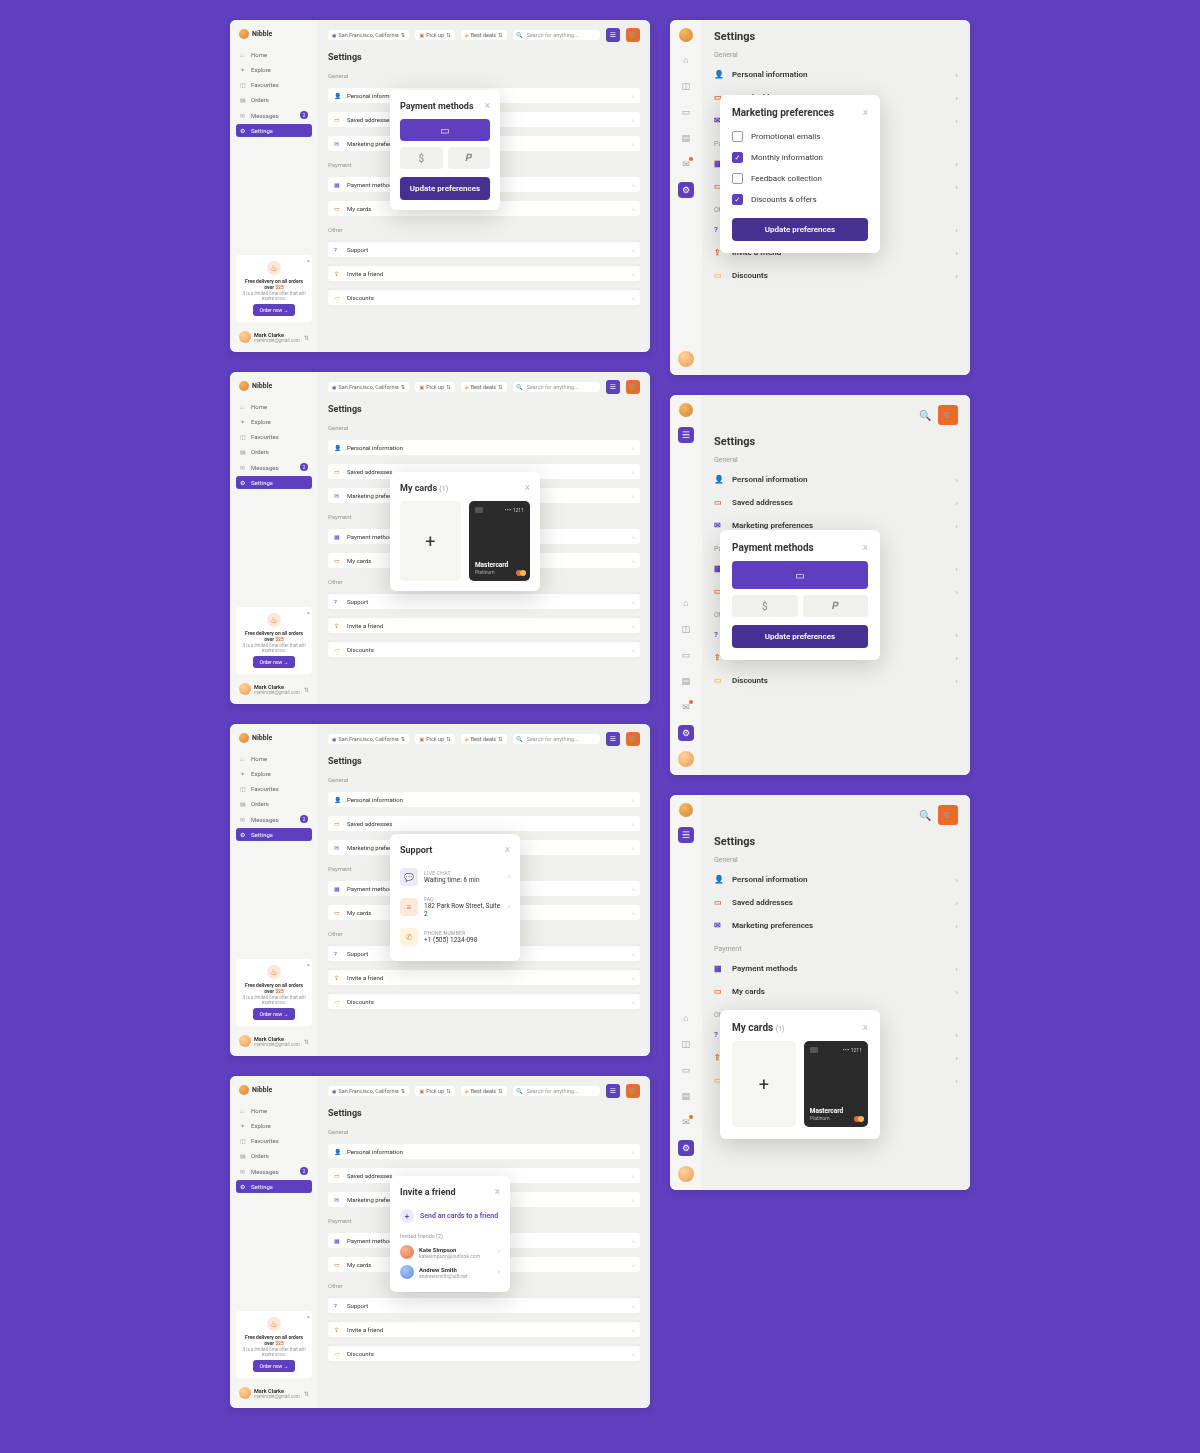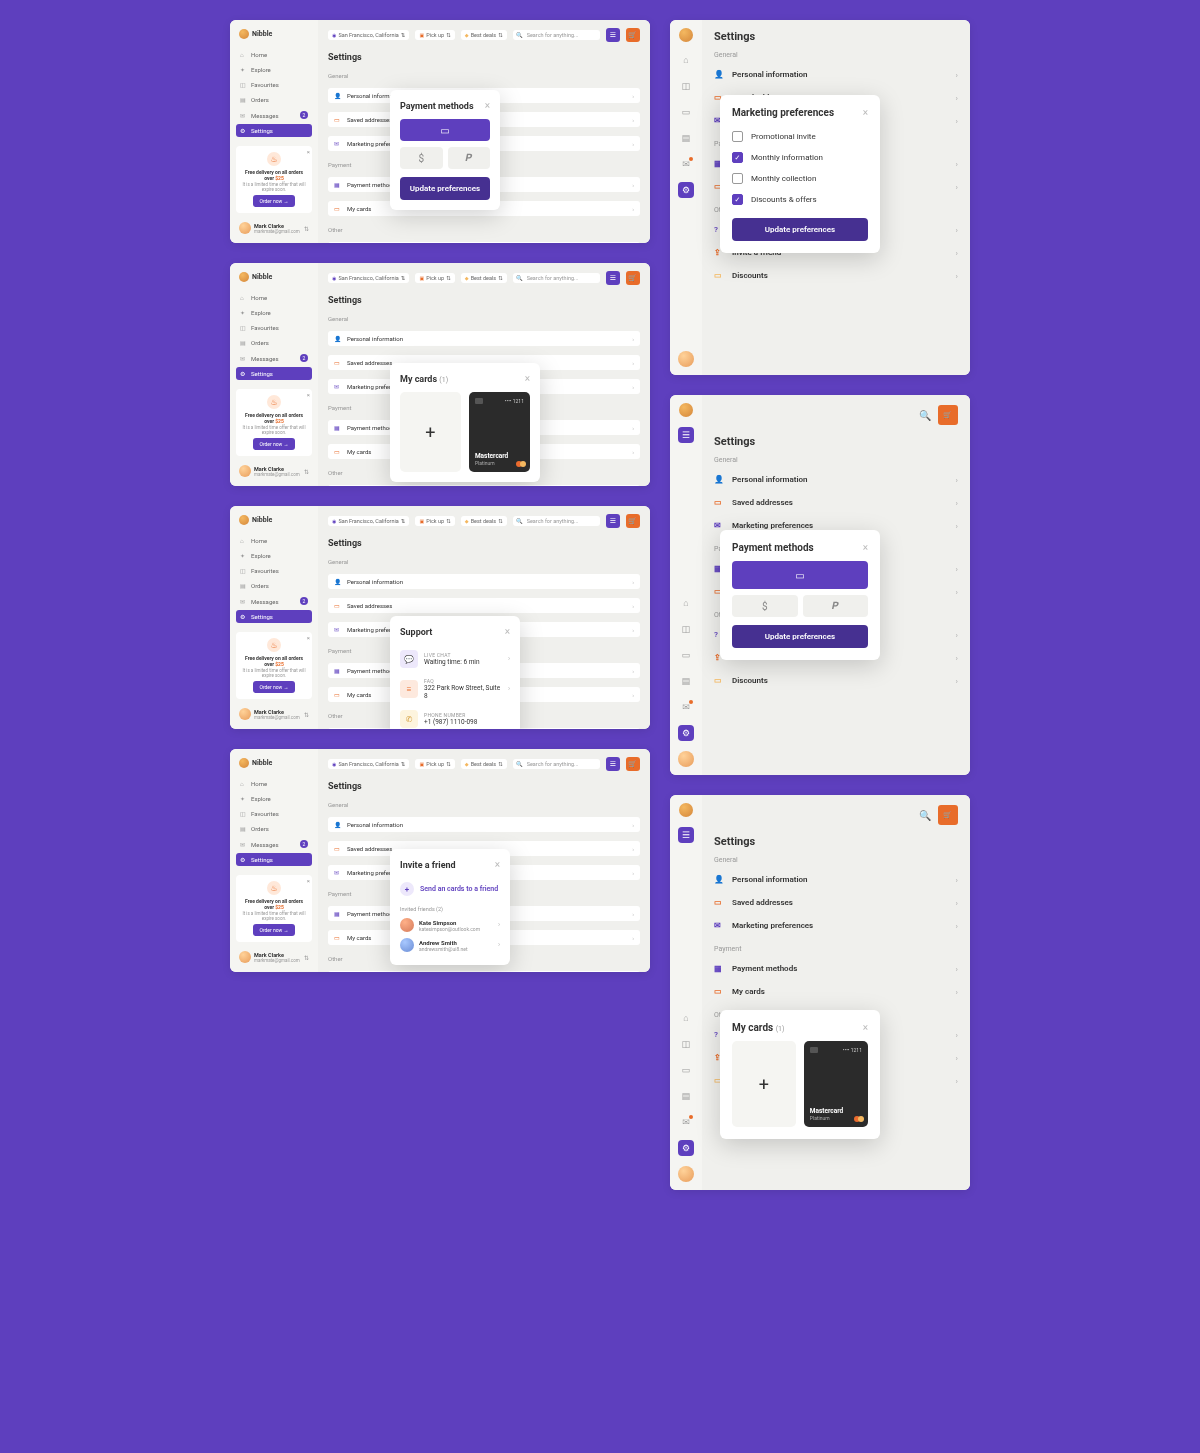--- a/index.html
+++ b/index.html
@@ -1,20 +1,20 @@
 <!DOCTYPE html>
 <html><head>
 <meta charset="utf-8">
 <style>
 *{box-sizing:border-box;margin:0;padding:0;font-family:-apple-system,BlinkMacSystemFont,"Segoe UI",Roboto,sans-serif}
 body{background:#5e3fbe;padding:20px;font-size:10px}
 .board{display:flex;gap:20px;justify-content:center}
 .col{display:flex;flex-direction:column;gap:20px}
 .shot{background:#f5f5f2;border-radius:6px;overflow:hidden;position:relative;box-shadow:0 2px 8px rgba(0,0,0,.1)}
-.wide{width:420px;height:223px}
+.wide{width:420px;height:332px}
 .tall{width:300px;height:355px}
 
 
 .desk{display:flex;height:100%}
 .sidebar{width:88px;background:#f5f5f2;padding:6px;display:flex;flex-direction:column;gap:2px;font-size:6px}
 .brand{display:flex;align-items:center;gap:3px;padding:3px;margin-bottom:4px}
 .brand-icon{width:10px;height:10px;border-radius:50%;background:radial-gradient(circle at 35% 30%,#f4b860,#d4863a)}
 .brand-name{font-weight:700;font-size:7px;color:#333}
 .nav-item{display:flex;align-items:center;gap:4px;padding:3px 4px;border-radius:3px;color:#666;cursor:pointer;font-size:6px}
 .nav-item.active{background:#5e3fbe;color:#fff}
@@ -522,29 +522,29 @@
             <div class="sup-info">
               <div class="sup-label">LIVE CHAT</div>
               <div class="sup-val">Waiting time: 6 min</div>
             </div>
             <span class="sup-chev">›</span>
           </div>
   <div class="sup-row">
             <span class="sup-ic faq">≡</span>
             <div class="sup-info">
               <div class="sup-label">FAQ</div>
-              <div class="sup-val">322 Park Row Street, Suite 8</div>
+              <div class="sup-val">182 Park Row Street, Suite 2</div>
             </div>
             <span class="sup-chev">›</span>
           </div>
   <div class="sup-row">
             <span class="sup-ic phone">✆</span>
             <div class="sup-info">
               <div class="sup-label">PHONE NUMBER</div>
-              <div class="sup-val">+1 (987) 1110-098</div>
+              <div class="sup-val">+1 (505) 1234-098</div>
             </div>
           </div>
  </div>
 </div>
 
 <div class="shot wide">
  <div class="desk">
   <div class="sidebar">
    <div class="brand">
               <span class="brand-icon"></span>
@@ -747,29 +747,29 @@
             </div>
   </div>
  </div>
  <div class="pop" style="top:75px;left:50px;width:160px;padding:12px">
   <div class="pop-head">
             <span class="pop-title" style="font-size:10px">Marketing preferences</span>
             <span class="pop-close">×</span>
           </div>
   <div class="chk-row">
             <span class="chk"></span>
-            <span>Promotional invite</span>
+            <span>Promotional emails</span>
           </div>
   <div class="chk-row">
             <span class="chk on">✓</span>
             <span>Monthly information</span>
           </div>
   <div class="chk-row">
             <span class="chk"></span>
-            <span>Monthly collection</span>
+            <span>Feedback collection</span>
           </div>
   <div class="chk-row">
             <span class="chk on">✓</span>
             <span>Discounts &amp; offers</span>
           </div>
   <button class="btn-primary" style="margin-top:8px">Update preferences</button>
  </div>
 </div>
 
 <div class="shot tall" style="height:380px">

